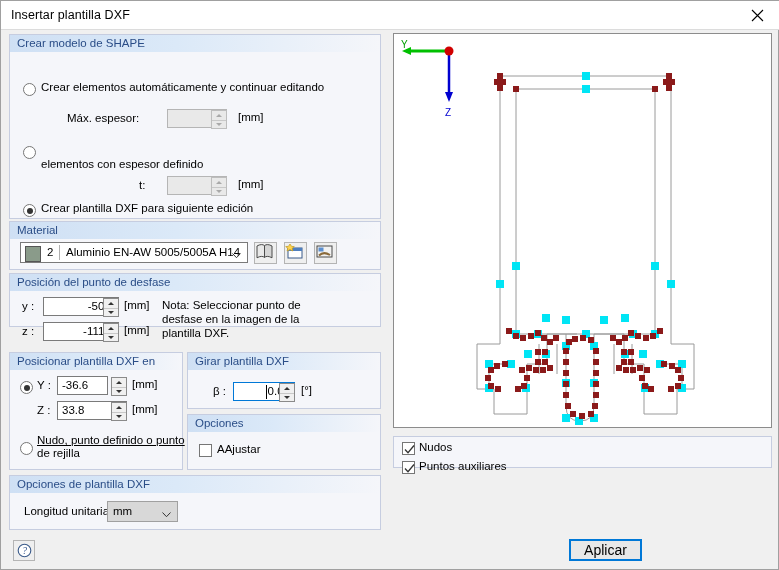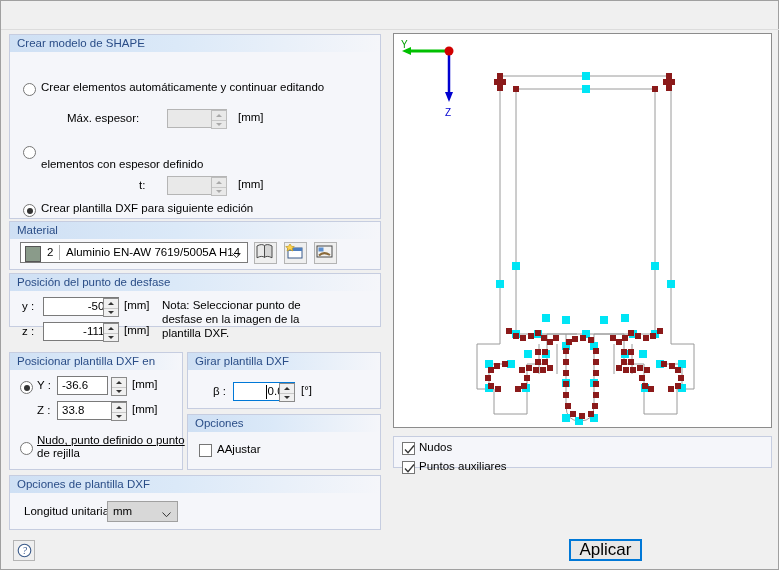--- a/index.html
+++ b/index.html
@@ -122,35 +122,43 @@
     overflow:hidden;
   }
   .optbox{
     position:absolute;left:392px;top:435px;width:379px;height:32px;
     border:1px solid #c6cde0;background:#f5f6fa;box-sizing:border-box;
   }
   
   .apply{
     position:absolute;left:568px;top:538px;width:73px;height:22px;
     background:#e8e8e8;border:2px solid #0078d7;box-sizing:border-box;
-    display:flex;align-items:center;justify-content:center;font-size:17px;
+    display:flex;align-items:center;justify-content:center;font-size:14px;
   }
   
   .help{
     position:absolute;left:12px;top:539px;width:22px;height:21px;
     border:1px solid #b4b4b4;background:#efefef;box-sizing:border-box;
     display:flex;align-items:center;justify-content:center;
   }
   .u{text-decoration:underline;}
 </style>
 </head>
 <body>
 
 <div class="dialog">
 
+  <div class="titlebar">
+    <div class="title-text">Insertar plantilla DXF</div>
+    <div class="close-btn">
+      <svg width="13" height="13" viewBox="0 0 13 13">
+          <path d="M1 1 L12 12 M12 1 L1 12" stroke="#000" stroke-width="1.1" fill="none"></path>
+        </svg>
+    </div>
+  </div>
   <div class="titlebar-sep"></div>
 
   <div class="group" style="left:8px;top:33px;width:372px;height:185px;">
     <div class="group-hdr">
       <span>Crear modelo de SHAPE</span>
     </div>
     <div class="group-body">
 
       <div class="radio" style="left:13px;top:31px;"></div>
       <div class="rlabel" style="left:31px;top:29px;">Crear elementos automáticamente y continuar editando</div>
@@ -195,21 +203,21 @@
 
   <div class="group" style="left:8px;top:220px;width:372px;height:49px;">
     <div class="group-hdr">
       <span>Material</span>
     </div>
     <div class="group-body">
       <div class="combo" style="left:10px;top:3px;width:228px;">
         <div style="position:absolute;left:4px;top:3px;width:14px;height:14px;border:1px solid #555;background:#8a9b8a;"></div>
         <div style="position:absolute;left:26px;top:3px;">2</div>
         <div style="position:absolute;left:38px;top:2px;width:1px;height:15px;background:#b0b0b0;"></div>
-        <div style="position:absolute;left:45px;top:3px;">Aluminio EN-AW 7619/5005A H14</div>
+        <div style="position:absolute;left:45px;top:3px;">Aluminio EN-AW 5005/5005A H14</div>
         <span class="chev">
           <svg width="9" height="6" viewBox="0 0 9 6">
               <path d="M0.5 0.5 L4.5 4.7 L8.5 0.5" stroke="#333" stroke-width="1" fill="none"></path>
             </svg>
         </span>
       </div>
 
       <div class="iconbtn" style="left:244px;top:3px;">
         <svg width="19" height="17" viewBox="0 0 19 17">
           <path d="M2 3 C5 1.2 8 1.2 9.5 2.6 L9.5 14.4 C8 13 5 13 2 14.8 Z" fill="#e9e9e9" stroke="#4a4a4a" stroke-width="1"></path>

